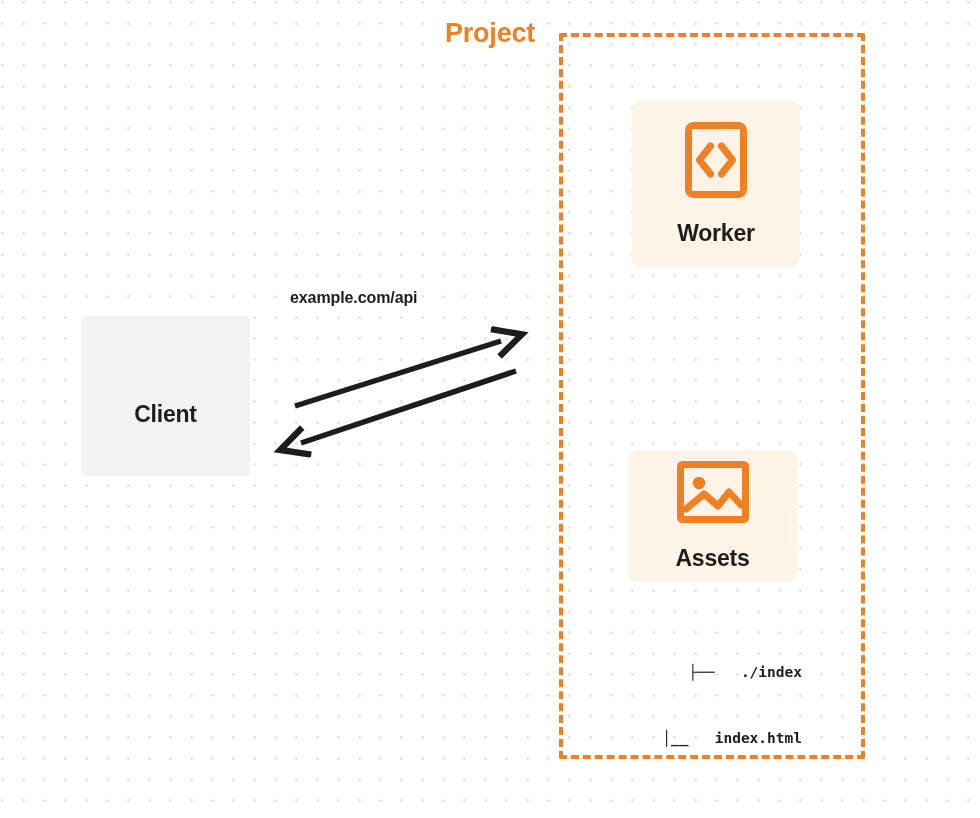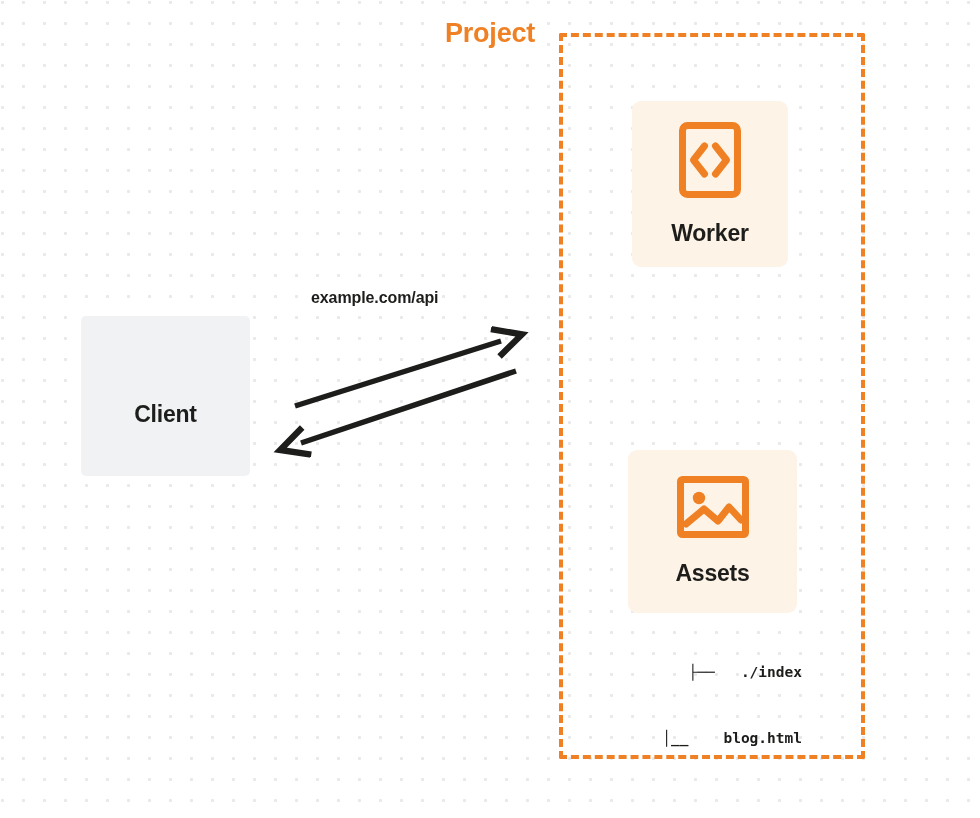--- a/index.html
+++ b/index.html
@@ -48,21 +48,21 @@
     left: 0;
     top: 0;
     width: 980px;
     height: 818px;
     pointer-events: none;
   }
 
   
   .request-label {
     position: absolute;
-    left: 311px;
+    left: 290px;
     top: 289px;
     font-size: 16px;
     font-weight: bold;
     color: #1d1d1b;
     letter-spacing: -0.1px;
     white-space: nowrap;
   }
 
   
   .project-group {
@@ -95,28 +95,28 @@
     background: #fdf3e7;
     border-radius: 9px;
     display: flex;
     flex-direction: column;
     align-items: center;
     justify-content: center;
   }
   .card-worker {
     left: 632px;
     top: 101px;
-    width: 156px;
+    width: 168px;
     height: 166px;
   }
   .card-assets {
     left: 628px;
     top: 450px;
     width: 169px;
-    height: 163px;
+    height: 132px;
   }
   .card-icon {
     display: block;
     margin-bottom: 18px;
   }
   .card-label {
     font-size: 23px;
     font-weight: bold;
     color: #1d1d1b;
     letter-spacing: -0.2px;
@@ -184,17 +184,17 @@
         <rect x="3.5" y="3.5" width="65" height="55" rx="2" ry="2" fill="none" stroke="#ef8024" stroke-width="7"></rect>
         <circle cx="22" cy="22" r="6.2" fill="#ef8024"></circle>
         <path d="M9,48 L27,33 L41,45 L52,31 L64,44" fill="none" stroke="#ef8024" stroke-width="7" stroke-linecap="round" stroke-linejoin="round"></path>
       </svg>
     </span>
     <span class="card-label">Assets</span>
   </div>
 
   <div class="file-tree">
     <span class="tree-row">├──   ./index</span>
-    <span class="tree-row"> │__    blog.html</span>
+    <span class="tree-row"> │__   index.html</span>
     
   </div>
 
 </div>
 
 </body></html>

